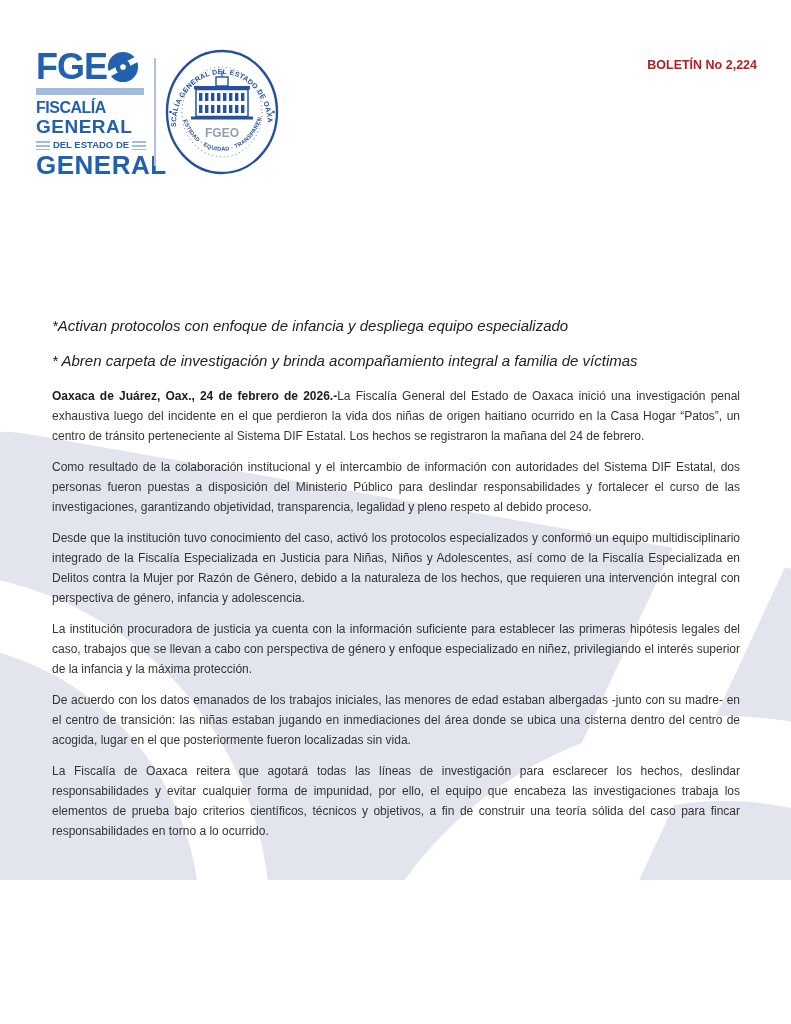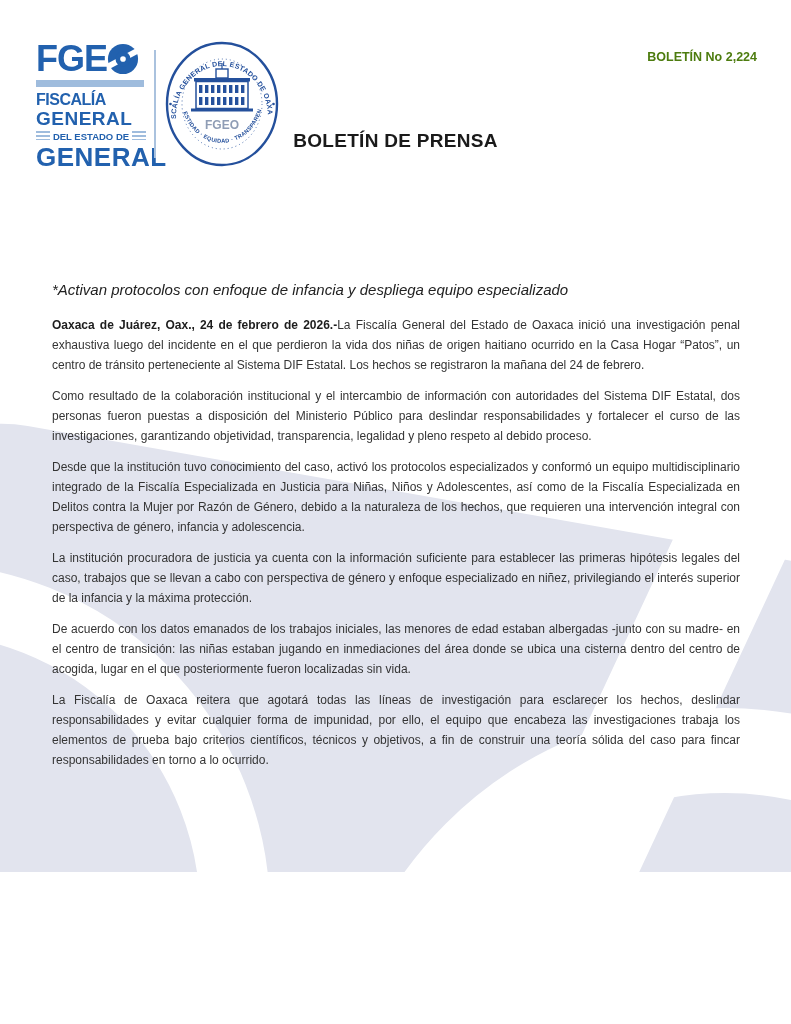--- a/index.html
+++ b/index.html
@@ -1,19 +1,19 @@
 <!DOCTYPE html>
 <html><head>
 <meta charset="utf-8">
 <style>
   html,body{margin:0;padding:0;background:#fff;}
   .page{
     position:relative;
     width:791px;height:864px;
-    margin:8px auto;
+    margin:16px auto;
     background:#ffffff;
     overflow:hidden;
     font-family:"Liberation Sans","DejaVu Sans",sans-serif;
     color:#333;
   }
   
   .bg-wedge{
     position:absolute;left:-120px;top:392px;
     width:1400px;height:1100px;
     background:#e2e4ee;
@@ -31,35 +31,35 @@
   }
   .bg-ring{position:absolute;border-radius:50%;border:70px solid #fff;background:transparent;z-index:0;}
   .bg-ring.a{left:-430px;top:555px;width:560px;height:560px;}
   .bg-ring.b{left:330px;top:700px;width:620px;height:620px;border-width:85px;}
   
   .hdr-logo{position:absolute;left:36px;top:33px;width:110px;z-index:2;color:#2261ae;}
   .logo-fgeo{display:flex;align-items:center;font-size:36px;font-weight:800;letter-spacing:-1px;line-height:1;}
   .logo-bar{width:108px;height:7px;background:#9fbcdd;margin:3px 0 4px 0;}
   .logo-l1{font-size:16px;font-weight:800;letter-spacing:-0.5px;line-height:1.1;}
   .logo-l2{font-size:19px;font-weight:800;letter-spacing:0.5px;line-height:1.1;}
-  .logo-row{display:flex;align-items:flex-start;gap:3px;margin:2px 0;}
+  .logo-row{display:flex;align-items:flex-end;gap:3px;margin:2px 0;}
   .stripes{width:20px;height:9px;background:repeating-linear-gradient(#9fbcdd 0 2px,transparent 2px 4px);}
   .logo-l3{font-size:9.5px;font-weight:bold;white-space:nowrap;}
   .logo-l4{font-size:26px;font-weight:800;letter-spacing:0.5px;line-height:1.05;}
   .hdr-divider{position:absolute;left:154px;top:42px;width:2px;height:108px;background:#aac2de;z-index:2;}
   .hdr-seal{position:absolute;left:164px;top:33px;width:116px;height:126px;z-index:2;}
-  .hdr-bulletin{position:absolute;top:42px;right:34px;font-size:12.5px;font-weight:bold;color:#4d7c0f;z-index:2;}
+  .hdr-bulletin{position:absolute;top:42px;right:34px;font-size:12.5px;font-weight:bold;color:#b91c1c;z-index:2;}
   .hdr-press{position:absolute;top:122px;left:0;width:100%;text-align:center;font-size:19px;font-weight:bold;color:#1a1a1a;letter-spacing:0.3px;z-index:1;}
   
   .doc-title{
     position:absolute;top:180px;left:63px;right:63px;
     text-align:center;font-size:25px;font-weight:bold;color:#111;
     line-height:34px;z-index:2;
   }
-  .content{position:absolute;top:272px;left:52px;right:51px;z-index:2;}
+  .content{position:absolute;top:300px;left:52px;right:51px;z-index:2;}
   .highlight{font-style:italic;font-size:15px;color:#222;margin:0 0 15px 0;line-height:20px;}
   .content p.body-par{font-size:12px;line-height:20px;text-align:justify;margin:0 0 11px 0;color:#343434;}
   .content p.body-par strong{color:#1d1d1d;}
   .first-par{margin-top:14px;}
   
   .footer{position:absolute;top:936px;left:30px;right:30px;text-align:center;z-index:2;}
   .footer-rule{height:0;border-top:3px solid #22222e;margin-bottom:7px;}
   .footer-text{
     font-family:"Liberation Serif","DejaVu Serif",serif;
     font-weight:bold;font-size:15px;line-height:21px;color:#717a8e;
@@ -138,25 +138,25 @@
         </g>
         <rect x="27" y="67.5" width="62" height="3" fill="#24509c"></rect>
       </g>
       <text x="58" y="88" text-anchor="middle" font-size="12" font-weight="bold" fill="#8f9db5" font-family="Liberation Sans, sans-serif">FGEO</text>
       <circle cx="6.5" cy="63" r="1.3" fill="#24509c"></circle>
       <circle cx="109.5" cy="63" r="1.3" fill="#24509c"></circle>
     </svg>
   </div>
 
   <div class="hdr-bulletin">BOLETÍN No 2,224</div>
-  <div class="hdr-press">BOLETÍN DE PRENSA</div>
 
 
   <div class="content">
     <p class="highlight">*Activan protocolos con enfoque de infancia y despliega equipo especializado</p>
+    <p class="highlight">* Abren carpeta de investigación y brinda acompañamiento integral a familia de víctimas</p>
     <p class="body-par first-par"><strong>Oaxaca de Juárez, Oax., 24 de febrero de 2026.-</strong><span>La Fiscalía General del Estado de Oaxaca inició una investigación penal exhaustiva luego del incidente en el que perdieron la vida dos niñas de origen haitiano ocurrido en la Casa Hogar “Patos”, un centro de tránsito perteneciente al Sistema DIF Estatal. Los hechos se registraron la mañana del 24 de febrero.</span></p>
     <p class="body-par">Como resultado de la colaboración institucional y el intercambio de información con autoridades del Sistema DIF Estatal, dos personas fueron puestas a disposición del Ministerio Público para deslindar responsabilidades y fortalecer el curso de las investigaciones, garantizando objetividad, transparencia, legalidad y pleno respeto al debido proceso.</p>
     <p class="body-par">Desde que la institución tuvo conocimiento del caso, activó los protocolos especializados y conformó un equipo multidisciplinario integrado de la Fiscalía Especializada en Justicia para Niñas, Niños y Adolescentes, así como de la Fiscalía Especializada en Delitos contra la Mujer por Razón de Género, debido a la naturaleza de los hechos, que requieren una intervención integral con perspectiva de género, infancia y adolescencia.</p>
     <p class="body-par">La institución procuradora de justicia ya cuenta con la información suficiente para establecer las primeras hipótesis legales del caso, trabajos que se llevan a cabo con perspectiva de género y enfoque especializado en niñez, privilegiando el interés superior de la infancia y la máxima protección.</p>
     <p class="body-par">De acuerdo con los datos emanados de los trabajos iniciales, las menores de edad estaban albergadas -junto con su madre- en el centro de transición: las niñas estaban jugando en inmediaciones del área donde se ubica una cisterna dentro del centro de acogida, lugar en el que posteriormente fueron localizadas sin vida.</p>
     <p class="body-par">La Fiscalía de Oaxaca reitera que agotará todas las líneas de investigación para esclarecer los hechos, deslindar responsabilidades y evitar cualquier forma de impunidad, por ello, el equipo que encabeza las investigaciones trabaja los elementos de prueba bajo criterios científicos, técnicos y objetivos, a fin de construir una teoría sólida del caso para fincar responsabilidades en torno a lo ocurrido.</p>
   </div>
 
   <div class="footer">
     <div class="footer-rule"></div>

